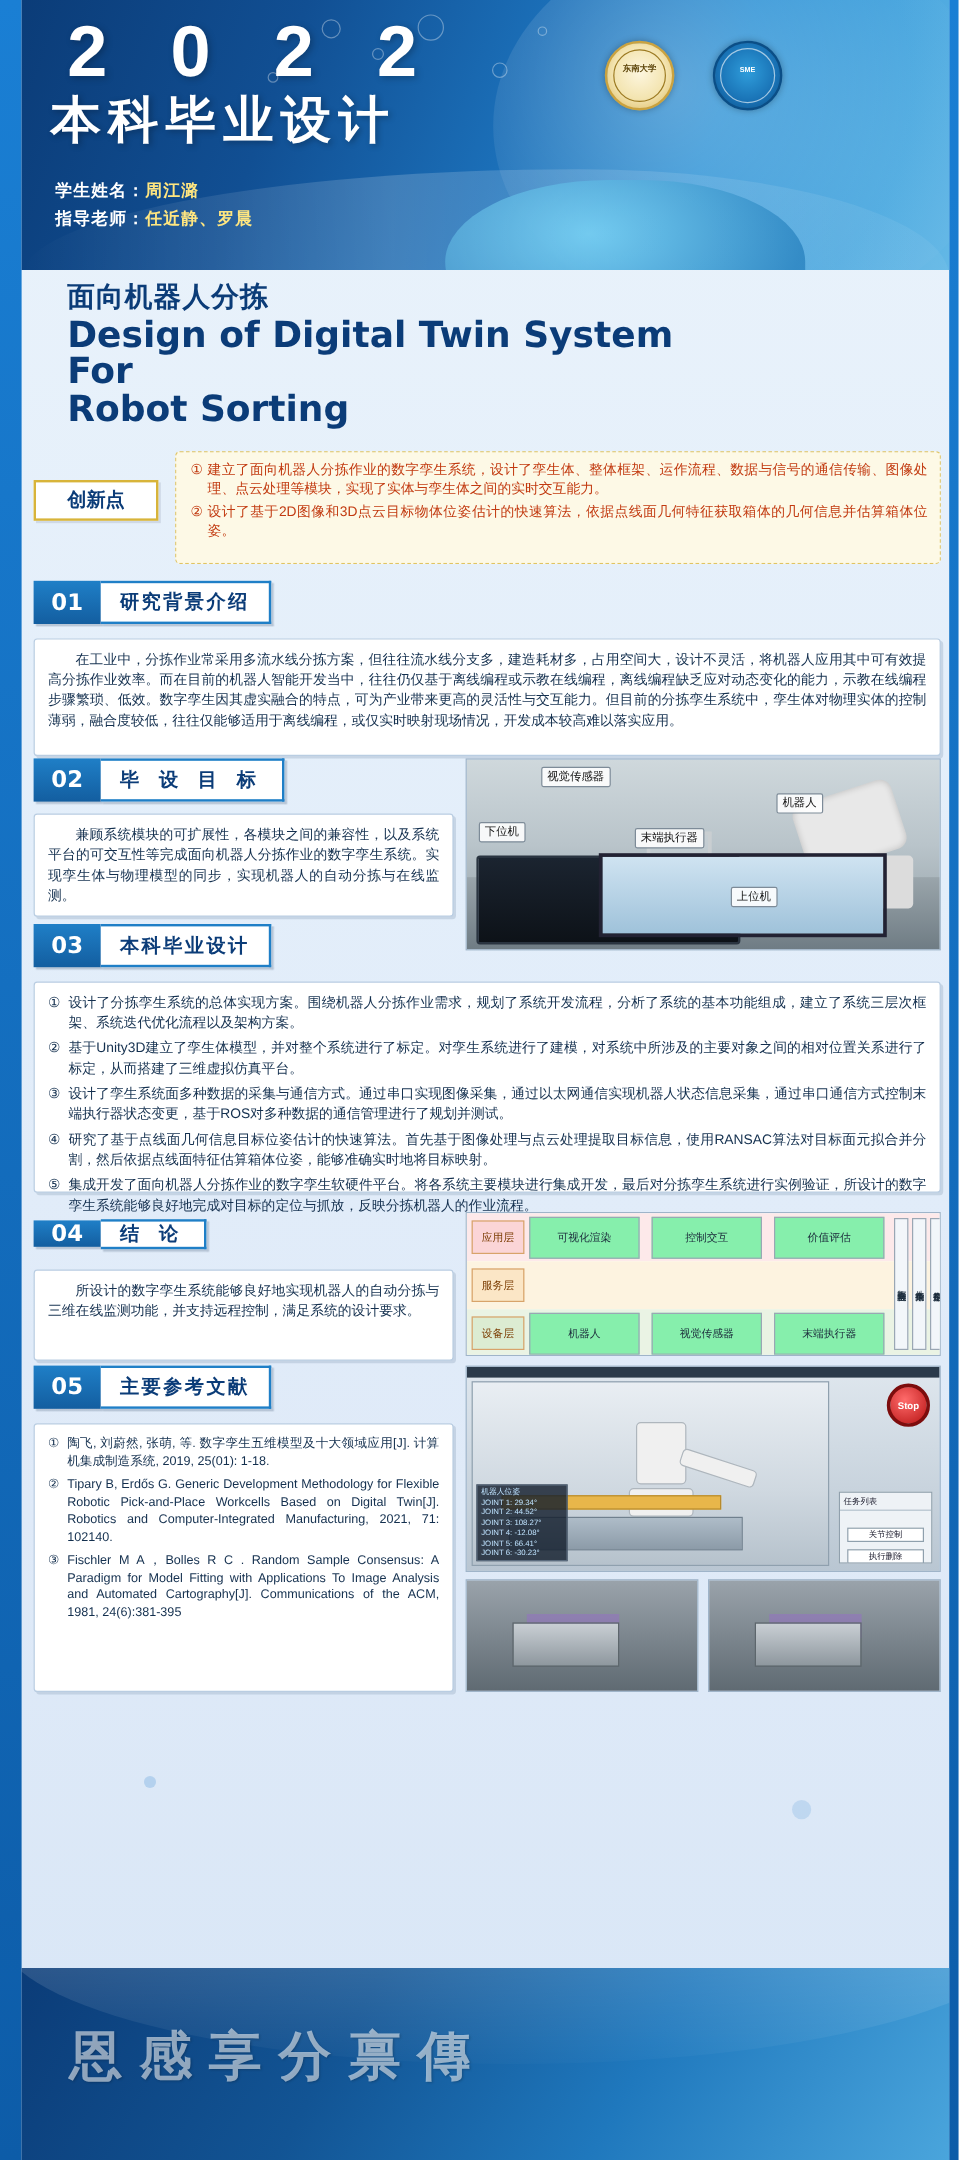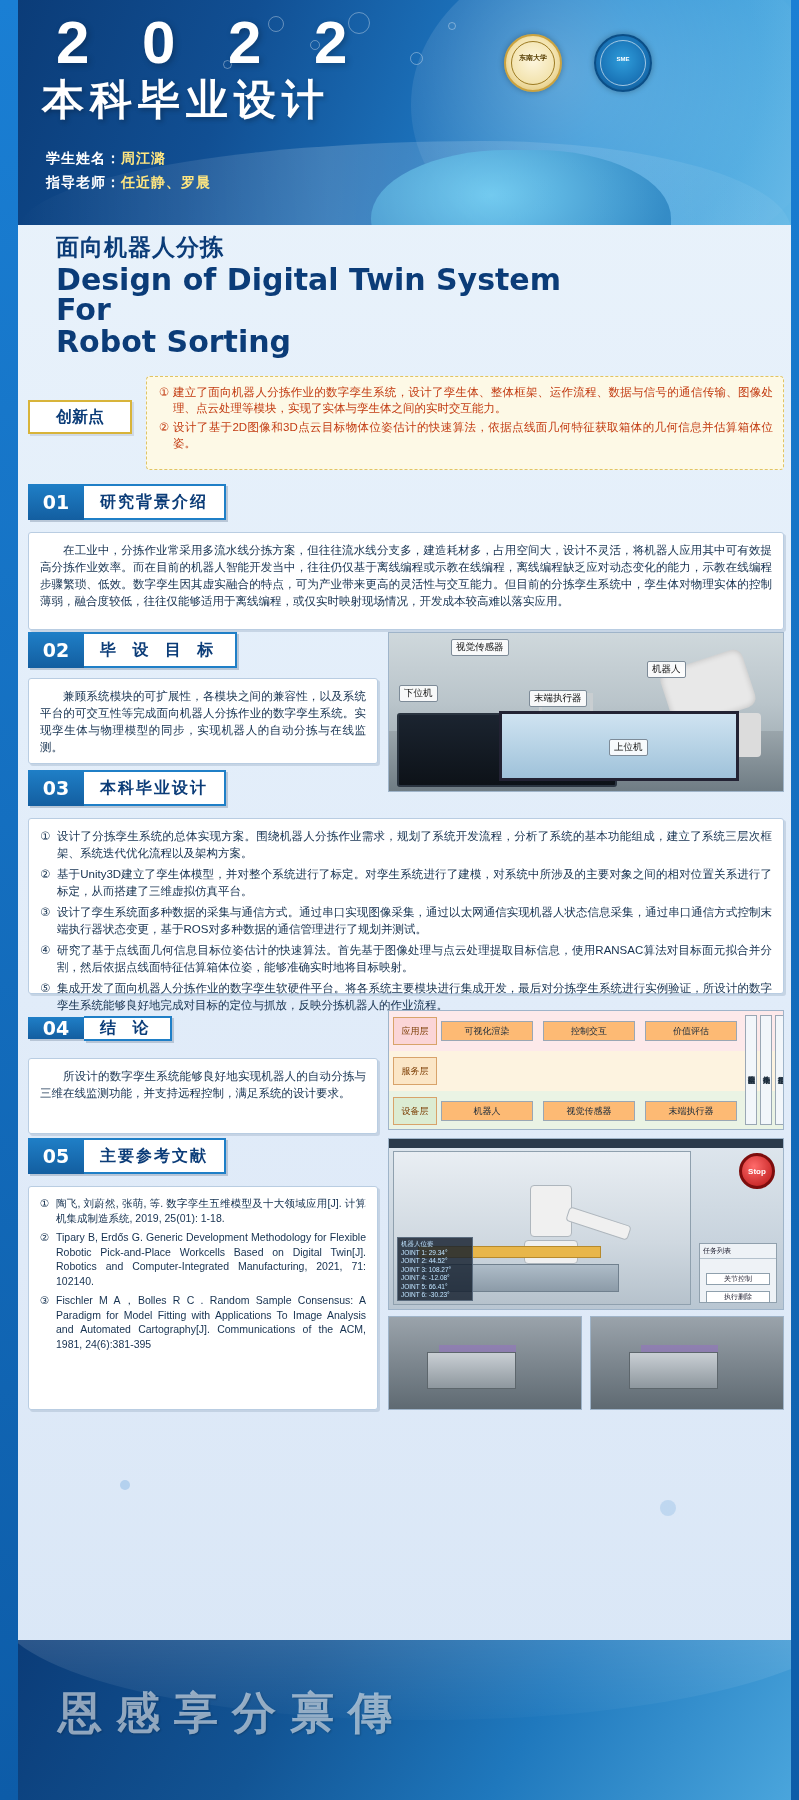--- a/index.html
+++ b/index.html
@@ -213,21 +213,21 @@
   .arch-row {
     position:absolute; left:52px; right:6px; height:28px;
     display:flex; gap:10px; align-items:center;
   }
   .arch-side {
     position:absolute; left:4px; width:44px; height:28px;
     display:flex; align-items:center; justify-content:center;
     font-size:9px; color:#7a3b00; border:1px solid #d8a36a;
   }
   .arch-cell {
-    flex:1; height:20px; background:#fdba74; border:1px solid #9aa7b4;
+    flex:1; height:35px; background:#86efac; border:1px solid #9aa7b4;
     display:flex; align-items:center; justify-content:center;
     font-size:9px; color:#1a2a3a;
   }
   .arch-vert {
     position:absolute; right:4px; top:4px; width:34px; bottom:4px;
     display:flex; gap:3px;
   }
   .arch-vert div {
     flex:1; border:1px solid #9aa7b4; background:#f2f6fa;
     writing-mode:vertical-rl; text-orientation:upright;

